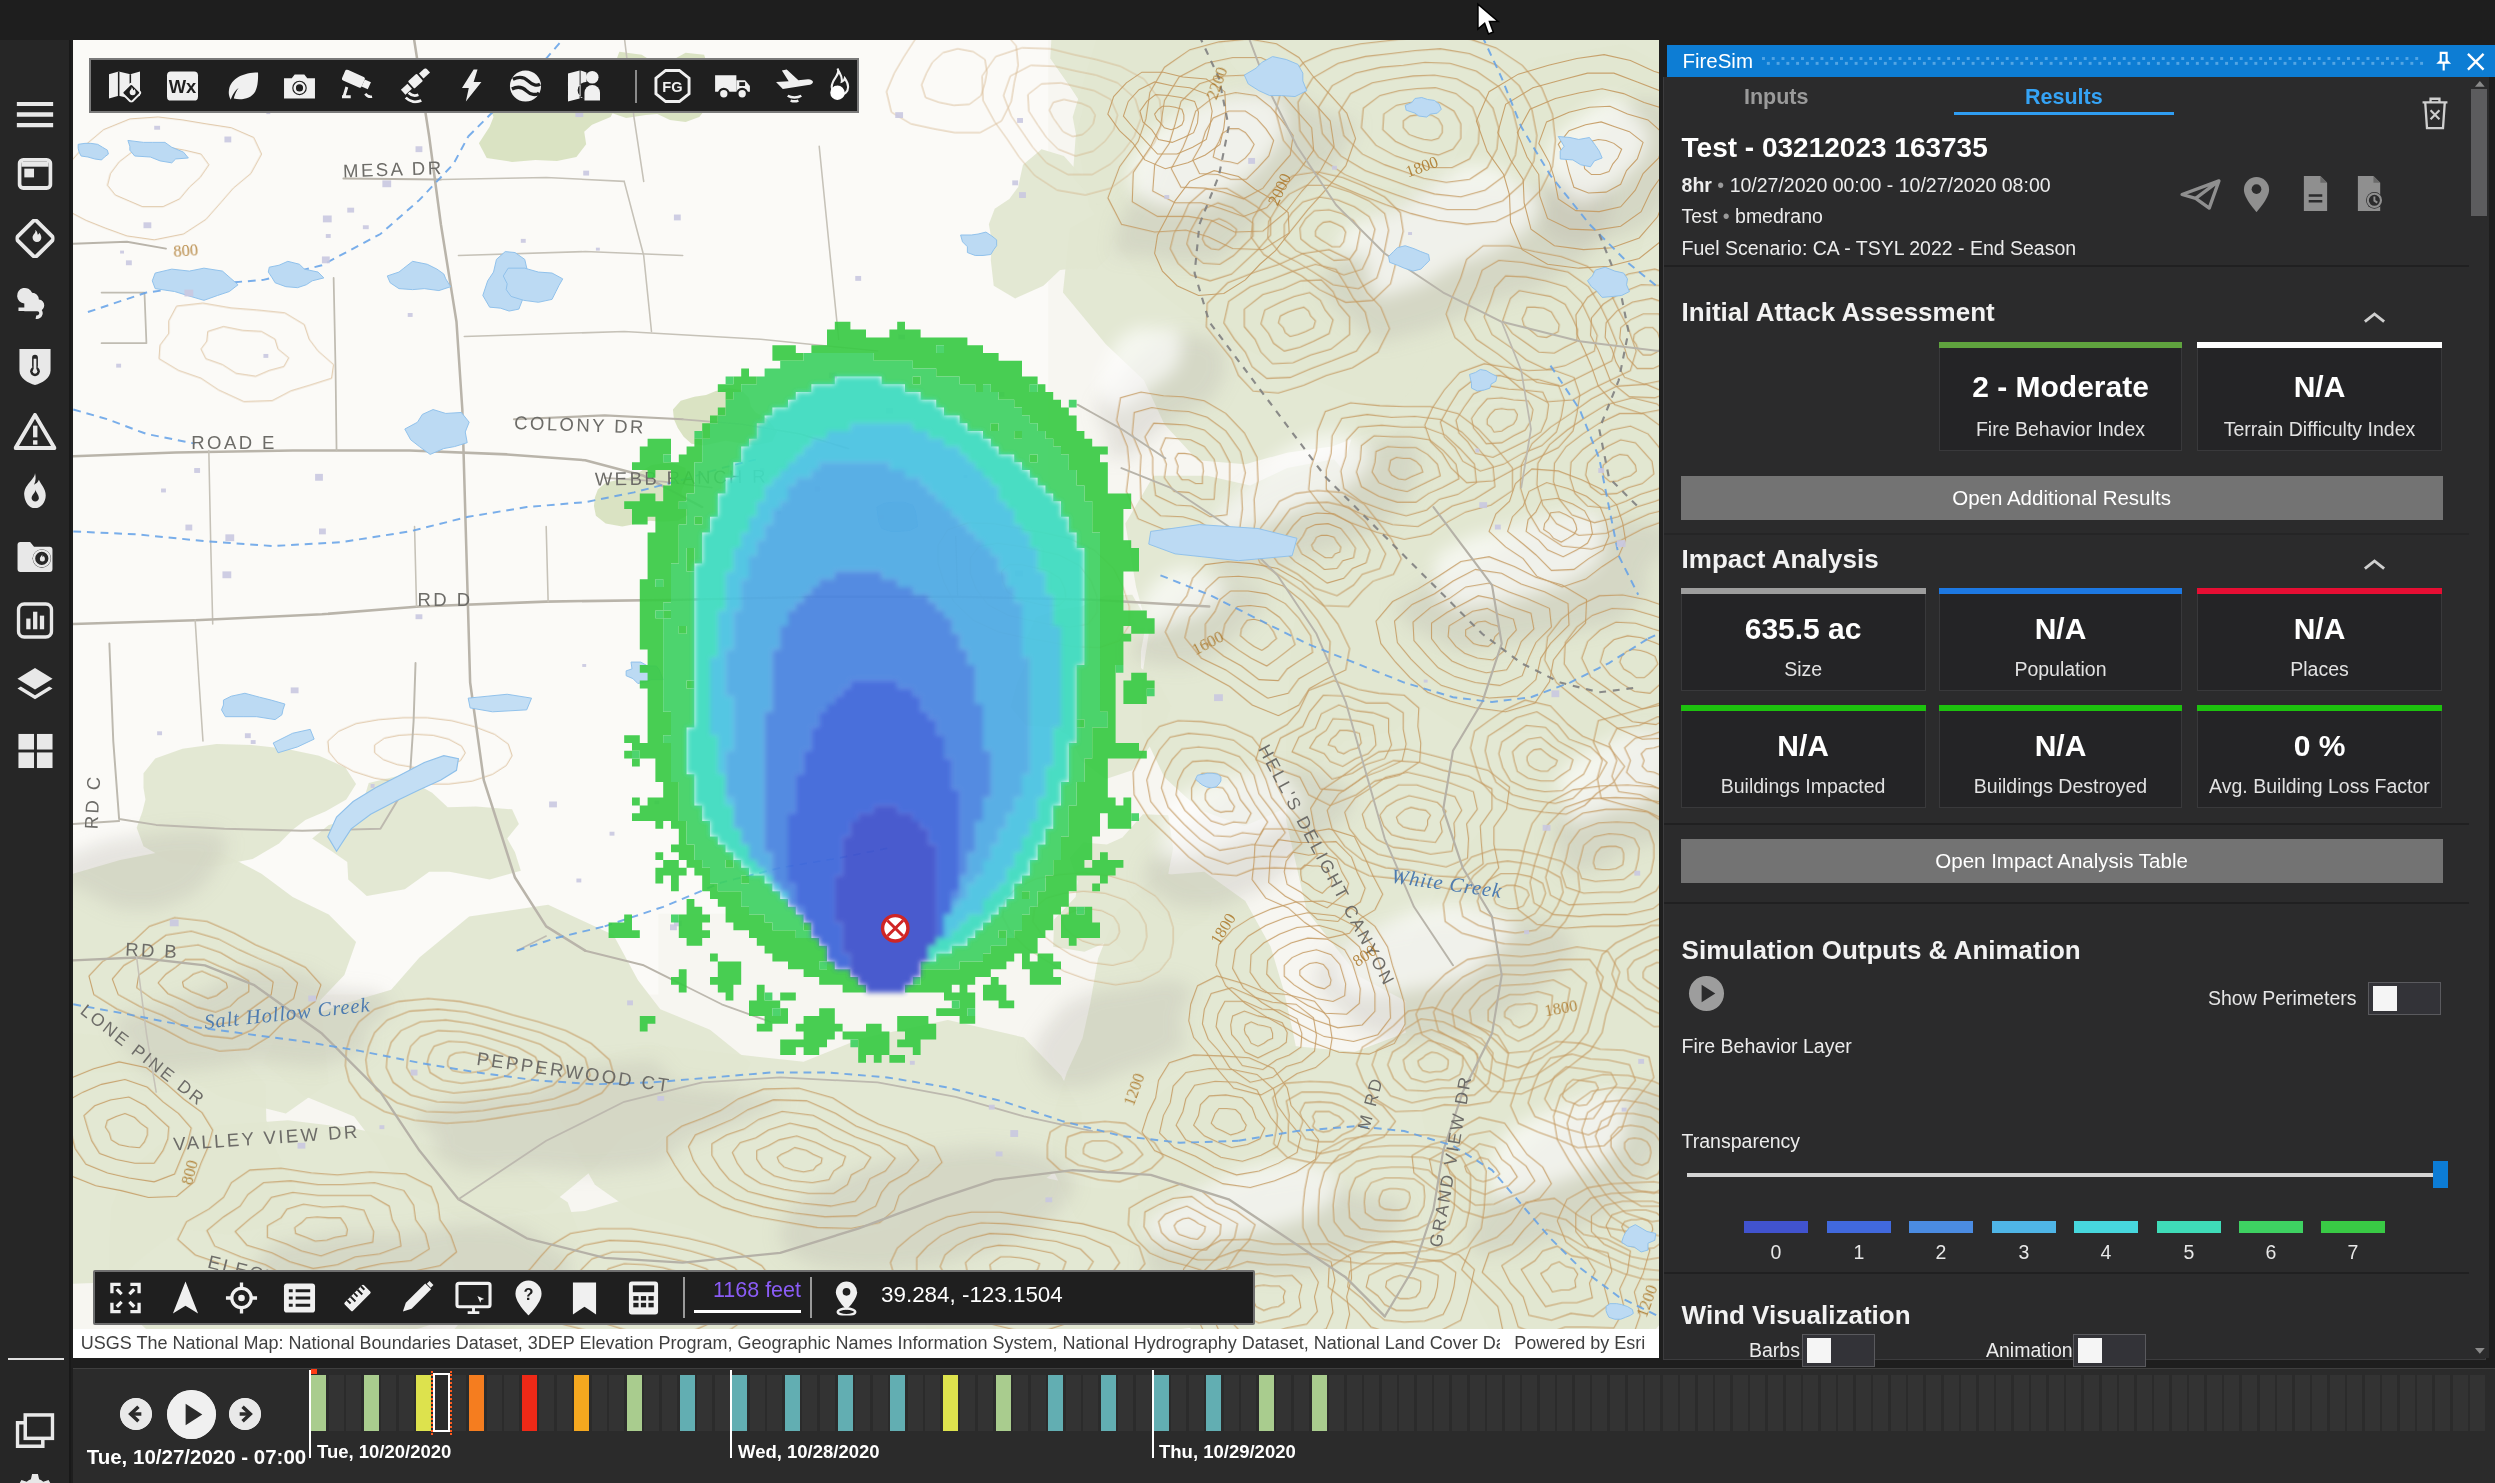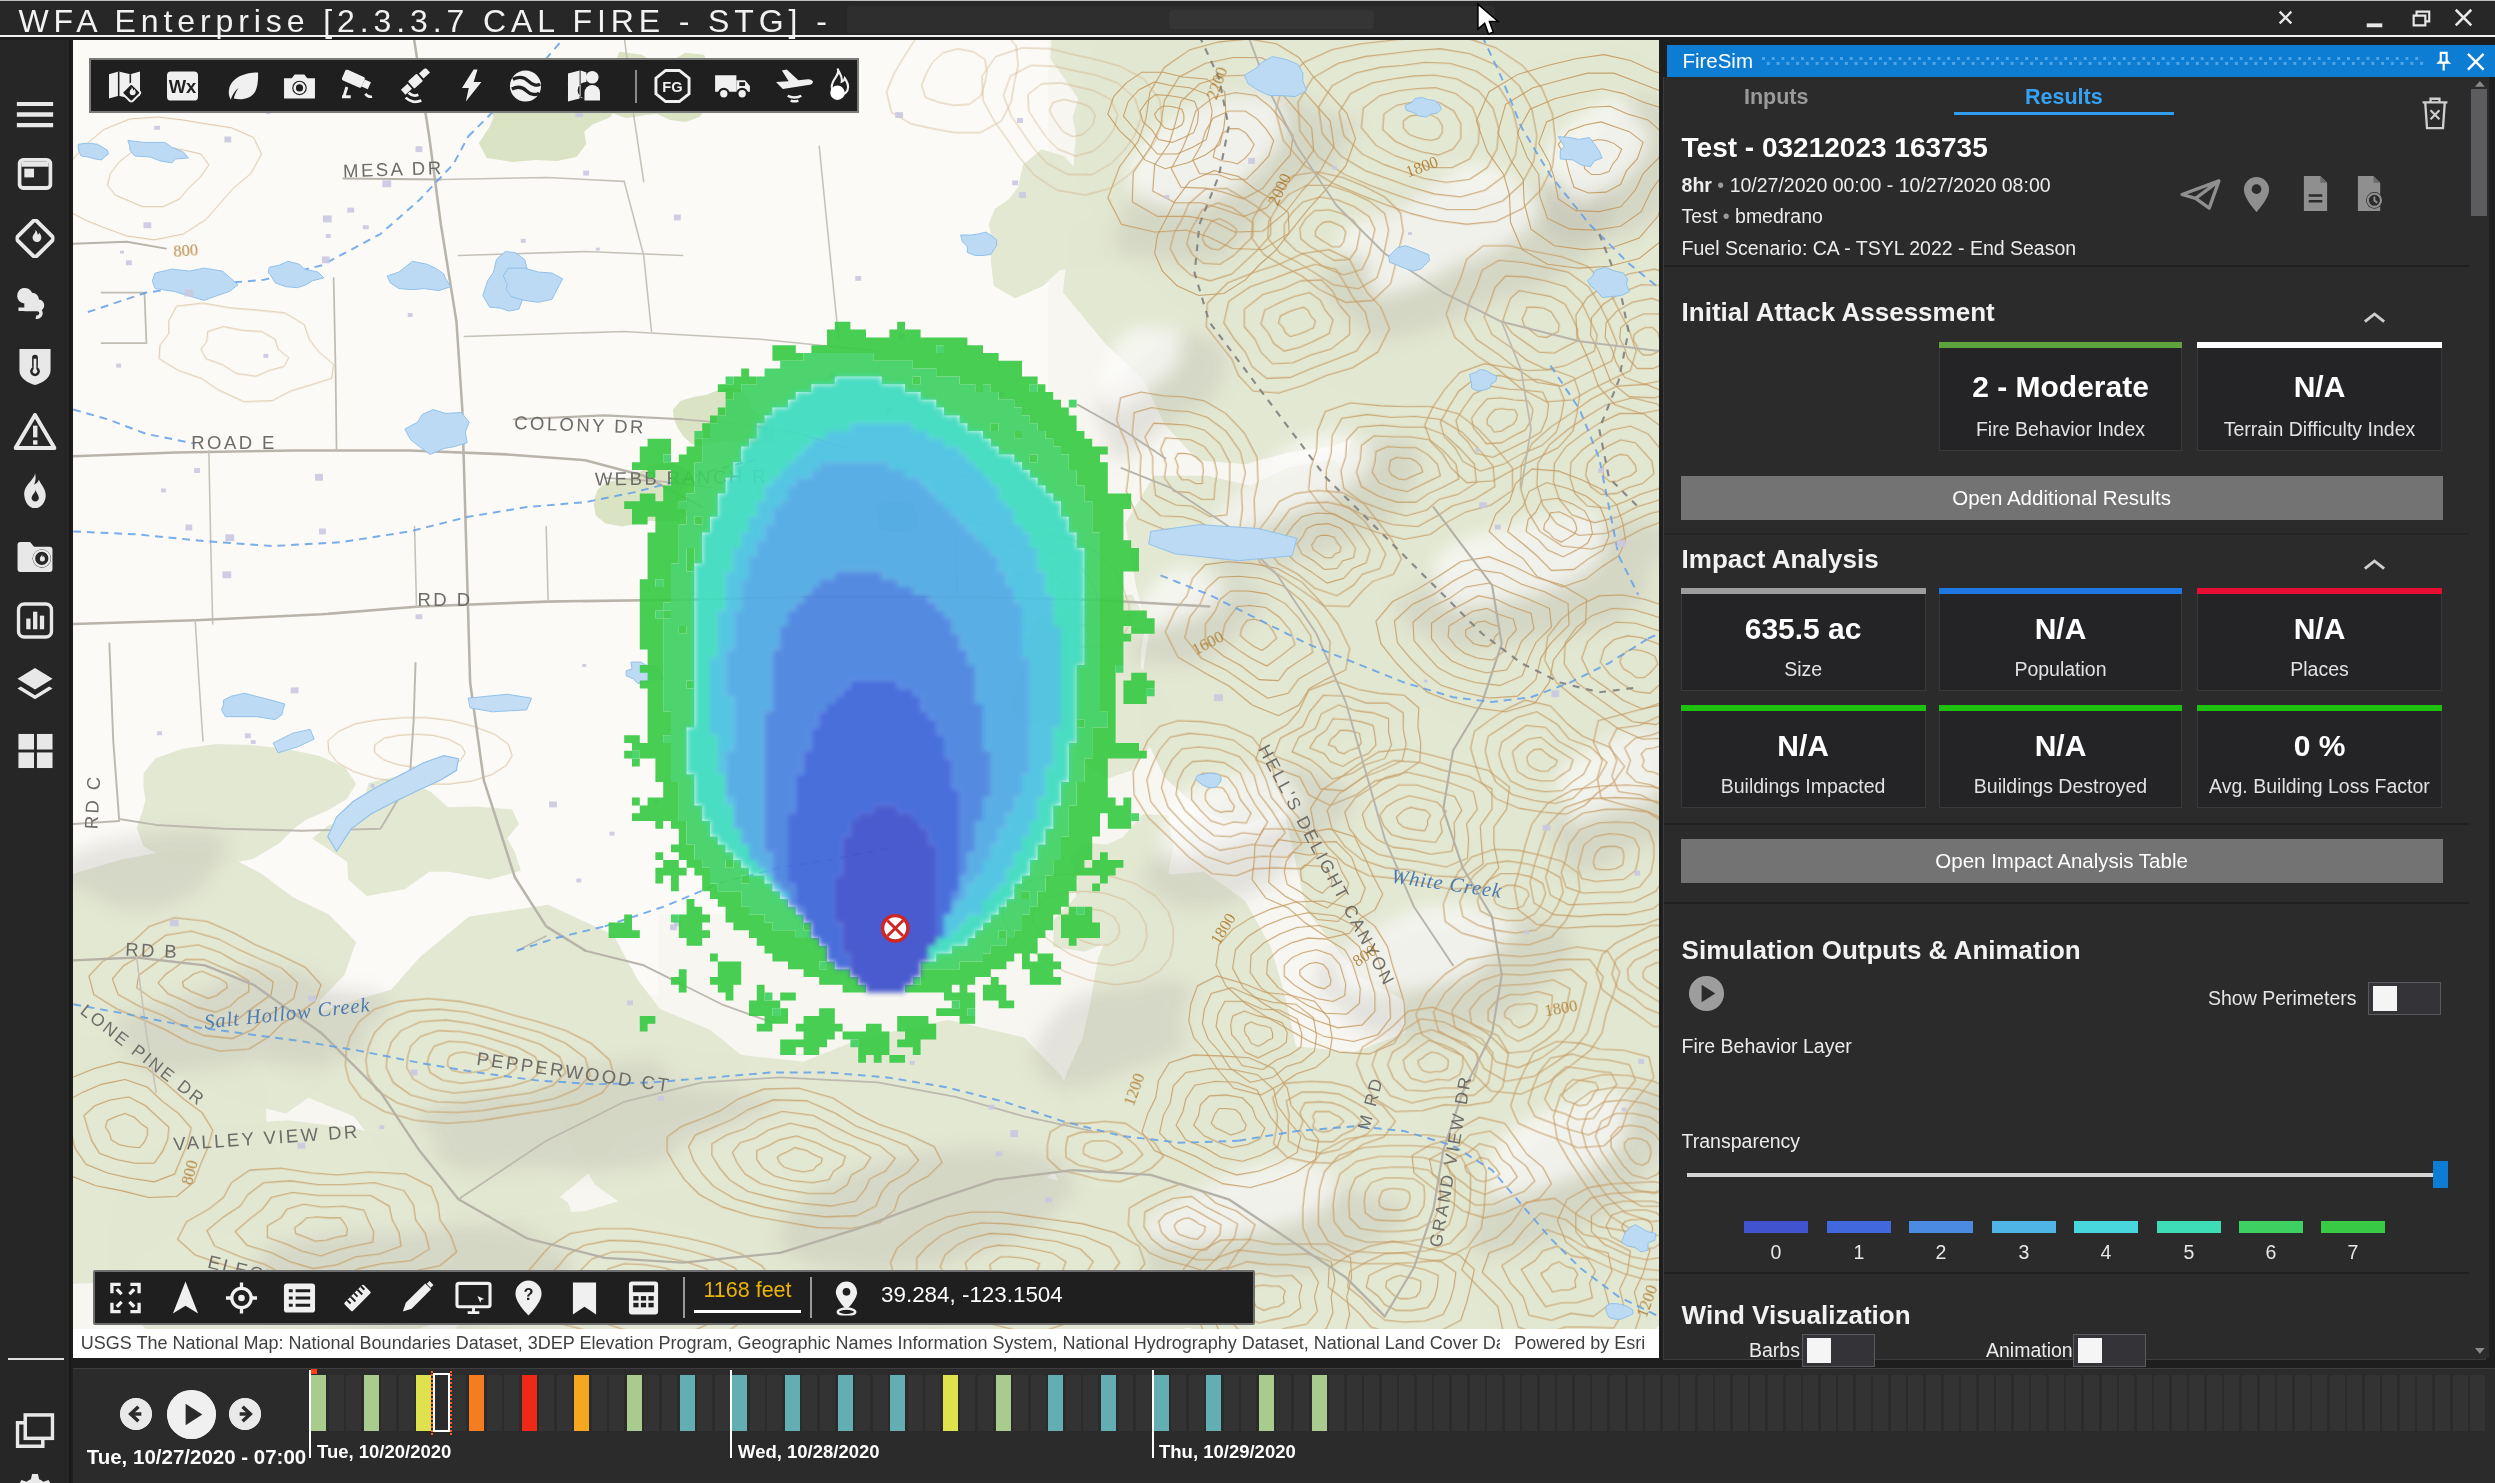--- a/index.html
+++ b/index.html
@@ -39,37 +39,20 @@
 #timeline{position:absolute;left:73px;top:1368px;width:2423px;height:115px;background:#2b2b2b;border-top:1px solid #3e3e3e}
 .tlc{position:absolute;border-radius:50%;background:#e9e9e9}
 .daylab{position:absolute;top:72px;font-size:18.5px;font-weight:bold;color:#fff;white-space:nowrap}
 .dayline{position:absolute;top:1px;width:2px;height:88px;background:#fff}
 .slot{position:absolute;top:5.9px;width:14.6px;height:56px;background:#333333}
 .tbar{position:absolute;top:5.9px;width:14.6px;height:56px}
 #vsb{position:absolute;left:810px;top:37px;width:19.5px;height:1281px;background:#2b2b2c}
 </style></head>
 <body>
 <div id="win">
-<div id="titlebar">
-<div class="t">WFA Enterprise [2.3.3.7 CAL FIRE - STG] -</div>
-<div id="redact"></div>
-<svg class="winbtn" style="left:2263px" width="45" height="35" viewBox="0 0 46 36">
-        <path d="M17 11l12 12M29 11l-12 12" stroke="#e8e8e8" stroke-width="2.4"></path>
-      </svg>
-<svg class="winbtn" style="left:2352px" width="45" height="35" viewBox="0 0 46 36">
-        <path d="M15 25h16" stroke="#e8e8e8" stroke-width="4"></path>
-      </svg>
-<svg class="winbtn" style="left:2397px" width="45" height="35" viewBox="0 0 46 36">
-        <path d="M17 15h12v10h-12z" fill="none" stroke="#e8e8e8" stroke-width="2.2"></path>
-        <path d="M20 15v-4h13v10h-4" fill="none" stroke="#e8e8e8" stroke-width="2.2"></path>
-      </svg>
-<svg class="winbtn" style="left:2442px" width="45" height="35" viewBox="0 0 46 36">
-        <path d="M14 9l16 16M30 9l-16 16" stroke="#e8e8e8" stroke-width="2.6"></path>
-      </svg>
-</div>
 <div id="sidebar">
 <svg style="top:62px" width="37" height="26" viewBox="0 0 38 27">
         <path d="M0 2h38M0 13h38M0 24h38" stroke="#e8e8e8" stroke-width="4.5"></path>
       </svg>
 <svg style="top:117px" width="35" height="33" viewBox="0 0 36 34">
         <rect x="2" y="3" width="32" height="29" rx="4" fill="none" stroke="#e8e8e8" stroke-width="4"></rect>
         <rect x="4" y="5" width="28" height="5" fill="#e8e8e8"></rect>
         <rect x="7" y="12" width="10" height="9" fill="#e8e8e8"></rect>
       </svg>
 <svg style="top:179px" width="39" height="39" viewBox="0 0 40 40">
@@ -810,21 +793,21 @@
           <rect x="6.5" y="17" width="5.4" height="4.6"></rect>
           <rect x="14.3" y="17" width="5.4" height="4.6"></rect>
           <rect x="22.1" y="17" width="5.4" height="4.6"></rect>
           <rect x="6.5" y="24" width="5.4" height="4.6"></rect>
           <rect x="14.3" y="24" width="5.4" height="4.6"></rect>
           <rect x="22.1" y="24" width="5.4" height="4.6"></rect>
           <rect x="6.5" y="31" width="5.4" height="4.6" opacity="0"></rect>
         </g>
       </svg>
 <div style="position:absolute;left:588px;top:4.9px;width:2px;height:41px;background:#9a9a9a"></div>
-<div style="position:absolute;left:599px;top:5.9px;width:107px;text-align:center;color:#eab308;font-size:21.5px">1168 feet</div>
+<div style="position:absolute;left:599px;top:5.9px;width:107px;text-align:right;color:#8b5cf6;font-size:21.5px">1168 feet</div>
 <div style="position:absolute;left:599px;top:38px;width:107px;height:2.9px;background:#fff"></div>
 <div style="position:absolute;left:715px;top:4.9px;width:2px;height:41px;background:#9a9a9a"></div>
 <svg class="mticon" style="left:738px" width="27" height="35" viewBox="0 0 28 36">
         <path d="M14 1a11 11 0 00-11 11c0 7.5 11 18 11 18s11-10.5 11-18A11 11 0 0014 1z" fill="#f0f0f0"></path>
         <circle cx="14" cy="11.6" r="4" fill="#1f1f1f"></circle>
         <ellipse cx="14" cy="32.4" rx="9" ry="3.4" fill="none" stroke="#f0f0f0" stroke-width="2.6"></ellipse>
       </svg>
 <div style="position:absolute;left:786px;top:9.8px;color:#fff;font-size:22.4px;white-space:nowrap">39.284, -123.1504</div>
 </div>
 <div id="attrib">

